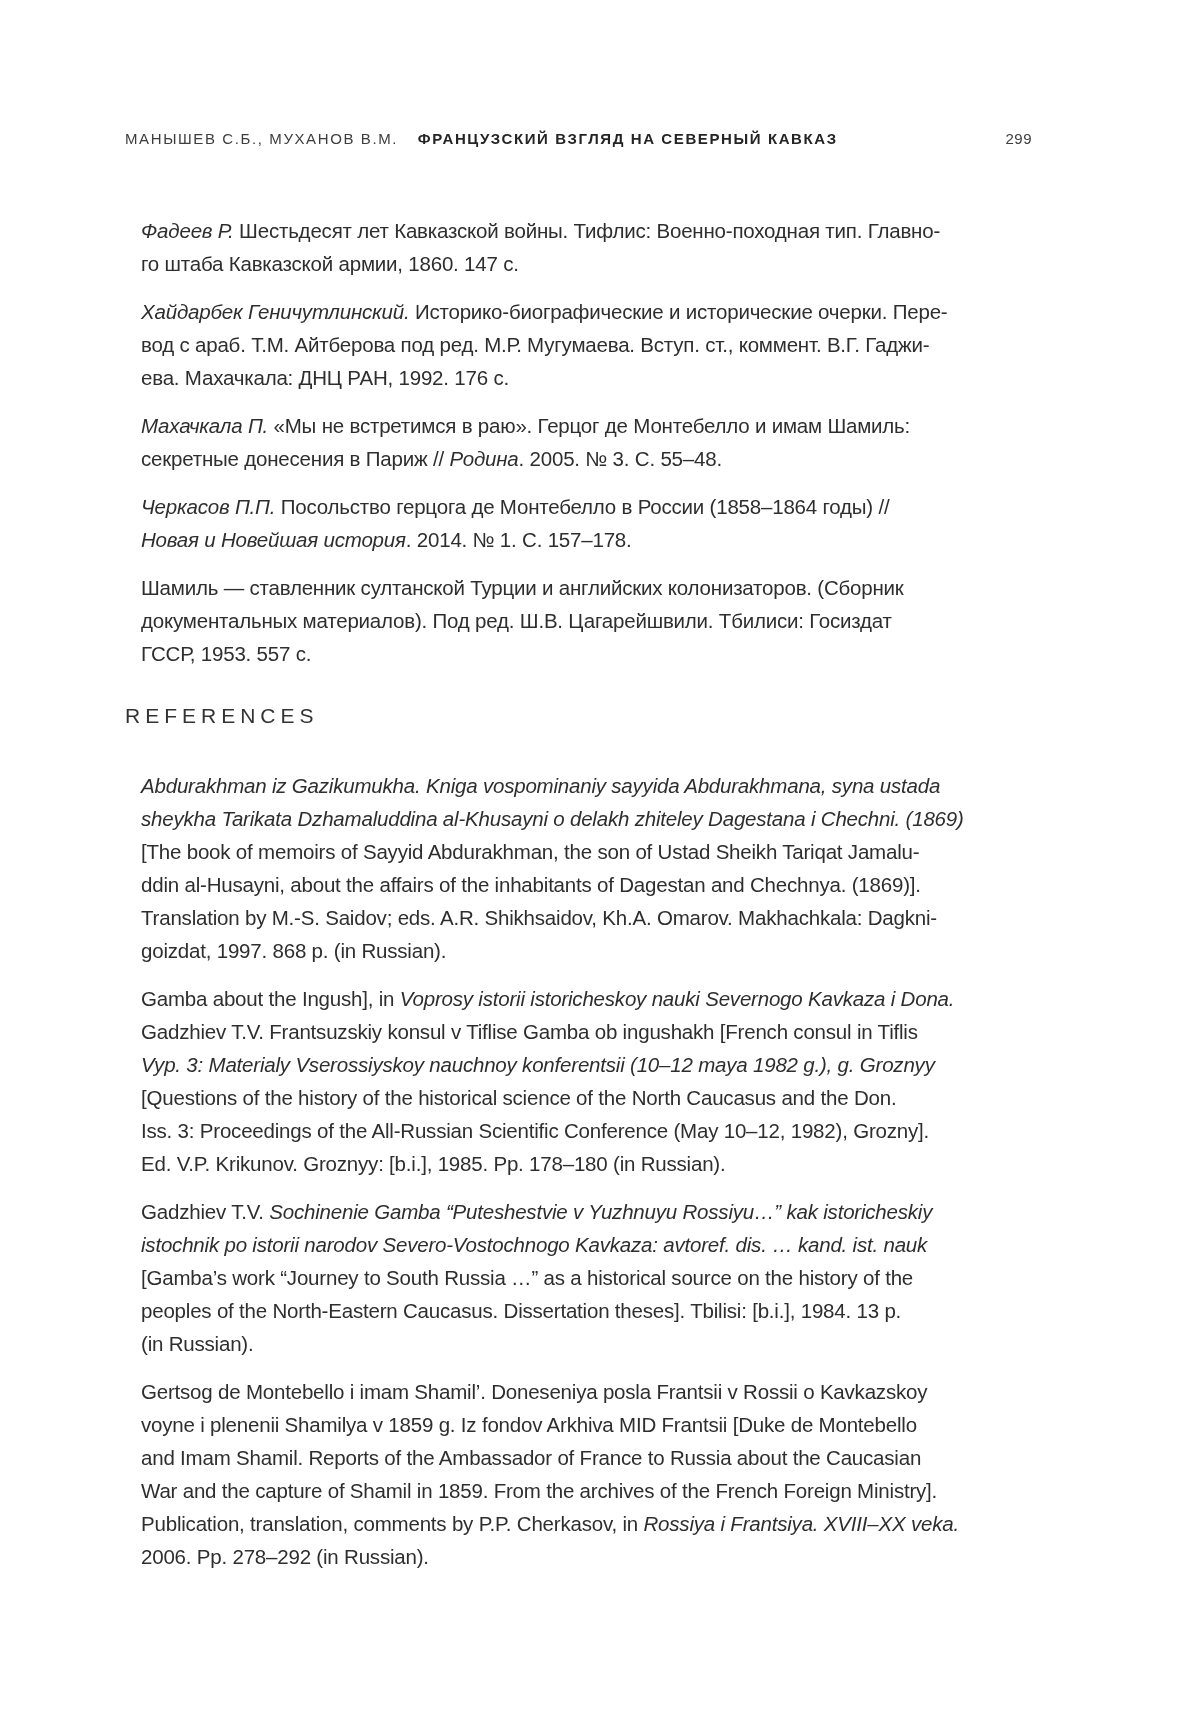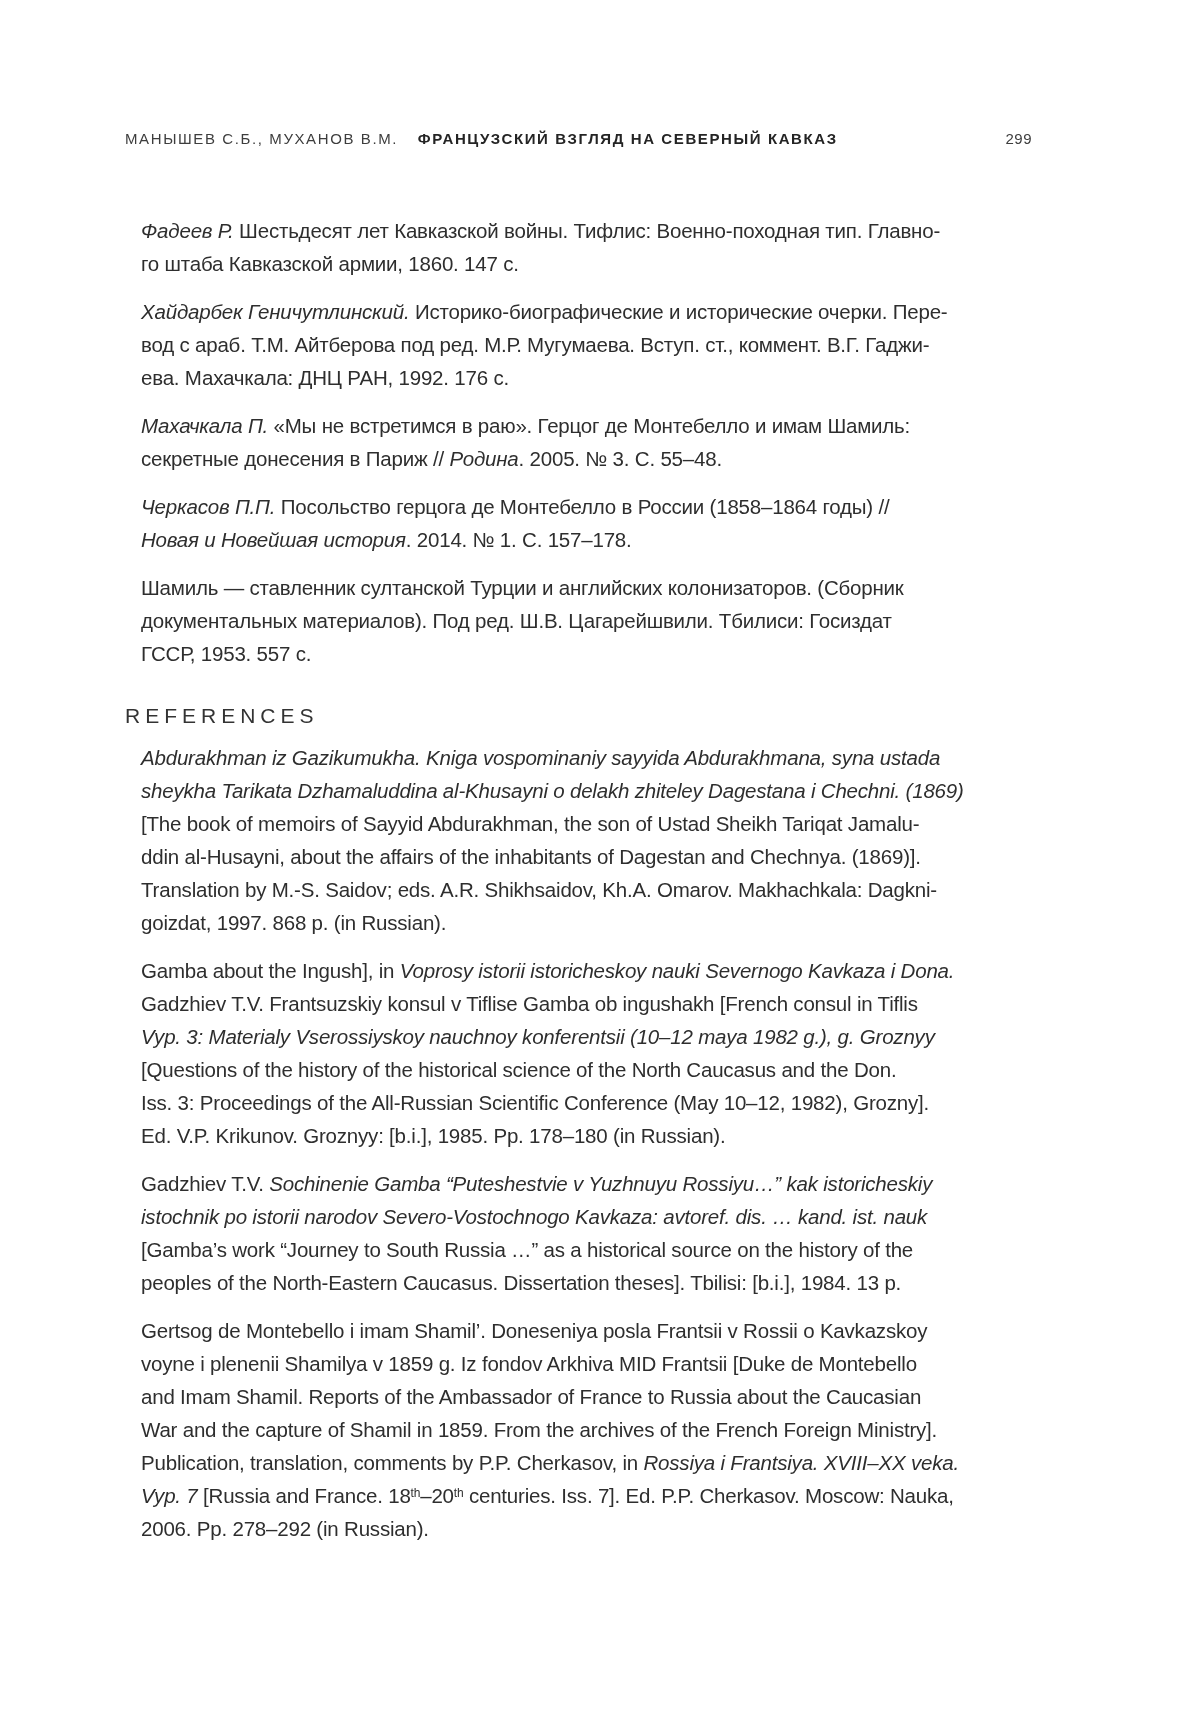--- a/index.html
+++ b/index.html
@@ -52,21 +52,21 @@
     white-space: nowrap;
     color: #2e2e2e;
   }
   .ref-line i { font-style: italic; }
   .ref-line sup {
     font-size: 12px;
     vertical-align: 6px;
     line-height: 0;
   }
   .refs-heading {
-    margin: 34px 0 13px 0;
+    margin: 34px 0 41px 0;
     font-size: 21px;
     font-weight: 500;
     letter-spacing: 5px;
     color: #333333;
   }
 </style>
 </head>
 <body>
 
 <div class="page">
@@ -120,26 +120,26 @@
           <div class="ref-line"><i>Vyp. 3: Materialy Vserossiyskoy nauchnoy konferentsii (10–12 maya 1982 g.), g. Groznyy</i></div>
           <div class="ref-line"><span>[Questions of the history of the historical science of the North Caucasus and the Don.</span></div>
           <div class="ref-line"><span>Iss. 3: Proceedings of the All-Russian Scientific Conference (May 10–12, 1982), Grozny].</span></div>
           <div class="ref-line"><span>Ed. V.P. Krikunov. Groznyy: [b.i.], 1985. Pp. 178–180 (in Russian).</span></div>
         </div>
         <div class="ref-entry">
           <div class="ref-line"><span>Gadzhiev T.V. </span><i>Sochinenie Gamba “Puteshestvie v Yuzhnuyu Rossiyu…” kak istoricheskiy</i></div>
           <div class="ref-line"><i>istochnik po istorii narodov Severo-Vostochnogo Kavkaza: avtoref. dis. … kand. ist. nauk</i></div>
           <div class="ref-line"><span>[Gamba’s work “Journey to South Russia …” as a historical source on the history of the</span></div>
           <div class="ref-line"><span>peoples of the North-Eastern Caucasus. Dissertation theses]. Tbilisi: [b.i.], 1984. 13 p.</span></div>
+          <div class="ref-line"><span>(in Russian).</span></div>
         </div>
         <div class="ref-entry">
           <div class="ref-line"><span>Gertsog de Montebello i imam Shamil’. Doneseniya posla Frantsii v Rossii o Kavkazskoy</span></div>
           <div class="ref-line"><span>voyne i plenenii Shamilya v 1859 g. Iz fondov Arkhiva MID Frantsii [Duke de Montebello</span></div>
           <div class="ref-line"><span>and Imam Shamil. Reports of the Ambassador of France to Russia about the Caucasian</span></div>
           <div class="ref-line"><span>War and the capture of Shamil in 1859. From the archives of the French Foreign Ministry].</span></div>
           <div class="ref-line"><span>Publication, translation, comments by P.P. Cherkasov, in </span><i>Rossiya i Frantsiya. XVIII–XX veka.</i></div>
-          <div class="ref-line"><i>Vyp. 7</i><span> [Russia and France. 18</span><sup>th</sup><span>–20</span><sup>th</sup><span> centuries. Iss. 7]. Ed. P.P. Cherkasov. Moscow: Nauka,</span></div>
           <div class="ref-line"><span>2006. Pp. 278–292 (in Russian).</span></div>
         </div>
       </div>
   </div>
 
 </div>
 
 </body></html>

